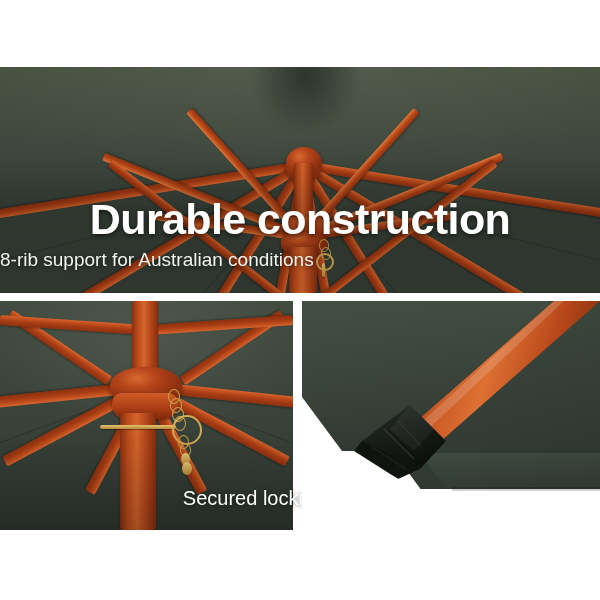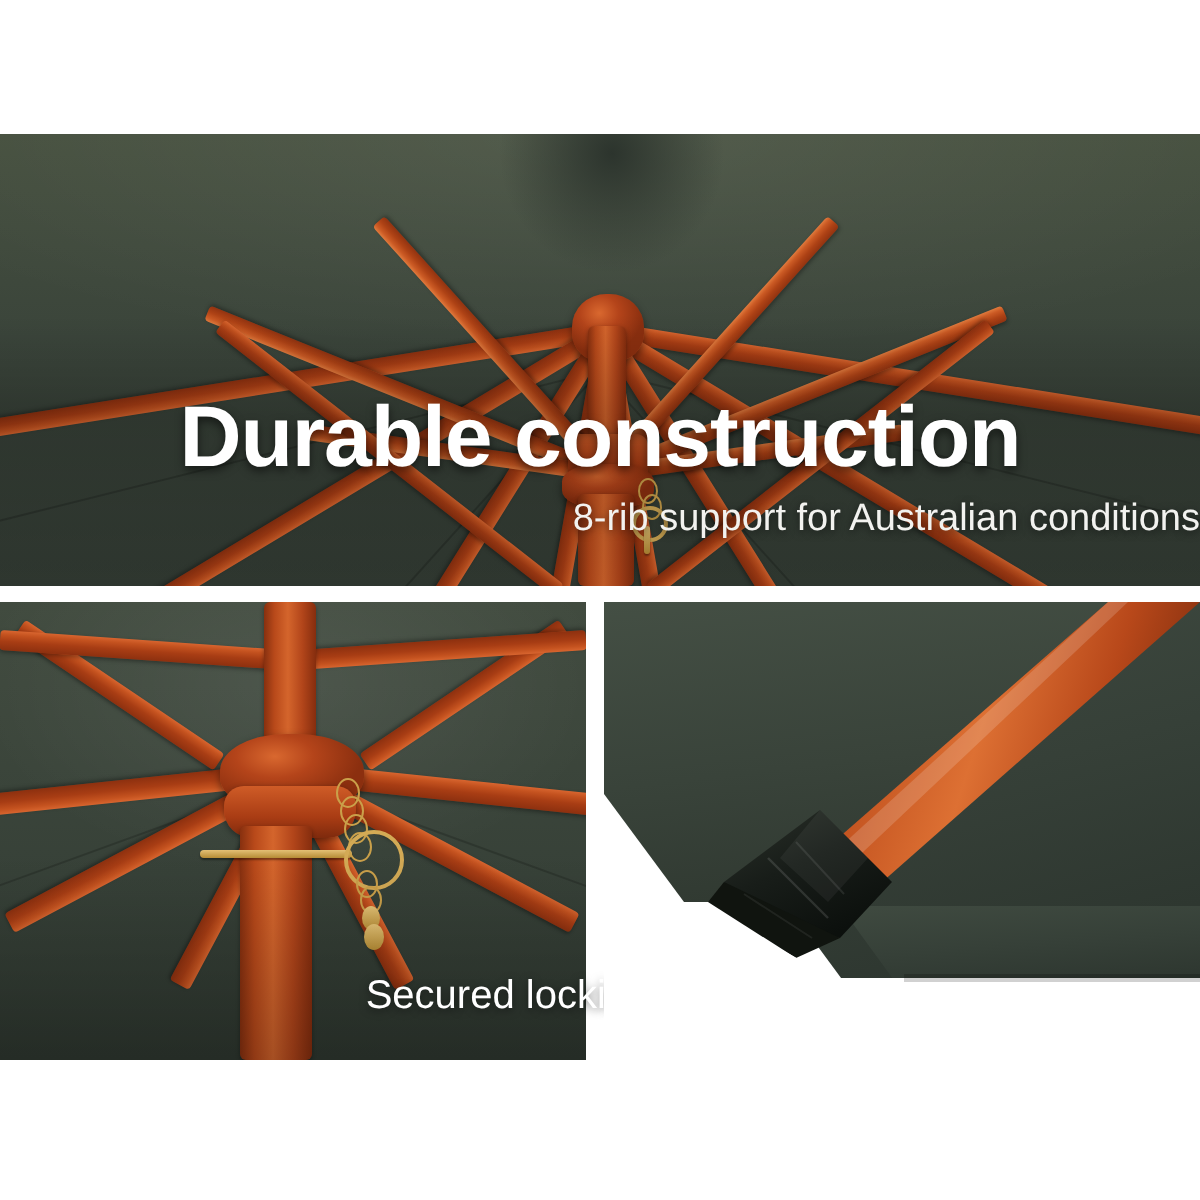--- a/index.html
+++ b/index.html
@@ -72,21 +72,21 @@
 
   
   .headline{
     position:absolute;left:0;width:600px;top:198px;text-align:center;
     font-size:43px;font-weight:bold;color:#ffffff;letter-spacing:-0.6px;
     line-height:1;
     text-shadow:0 2px 5px rgba(0,0,0,.55);
     white-space:nowrap;
   }
   .subhead{
-    position:absolute;left:0;width:600px;top:250px;text-align:right;
+    position:absolute;left:0;width:600px;top:250px;text-align:left;
     font-size:19px;font-weight:normal;color:#f2f2ef;
     line-height:1;
     text-shadow:0 1px 4px rgba(0,0,0,.55);
     white-space:nowrap;
   }
   .caption{
     position:absolute;width:100%;text-align:center;
     font-size:20px;line-height:1;white-space:nowrap;
   }
   #caption-lock{left:0;top:488px;color:#ffffff;text-shadow:0 1px 4px rgba(0,0,0,.5);}

